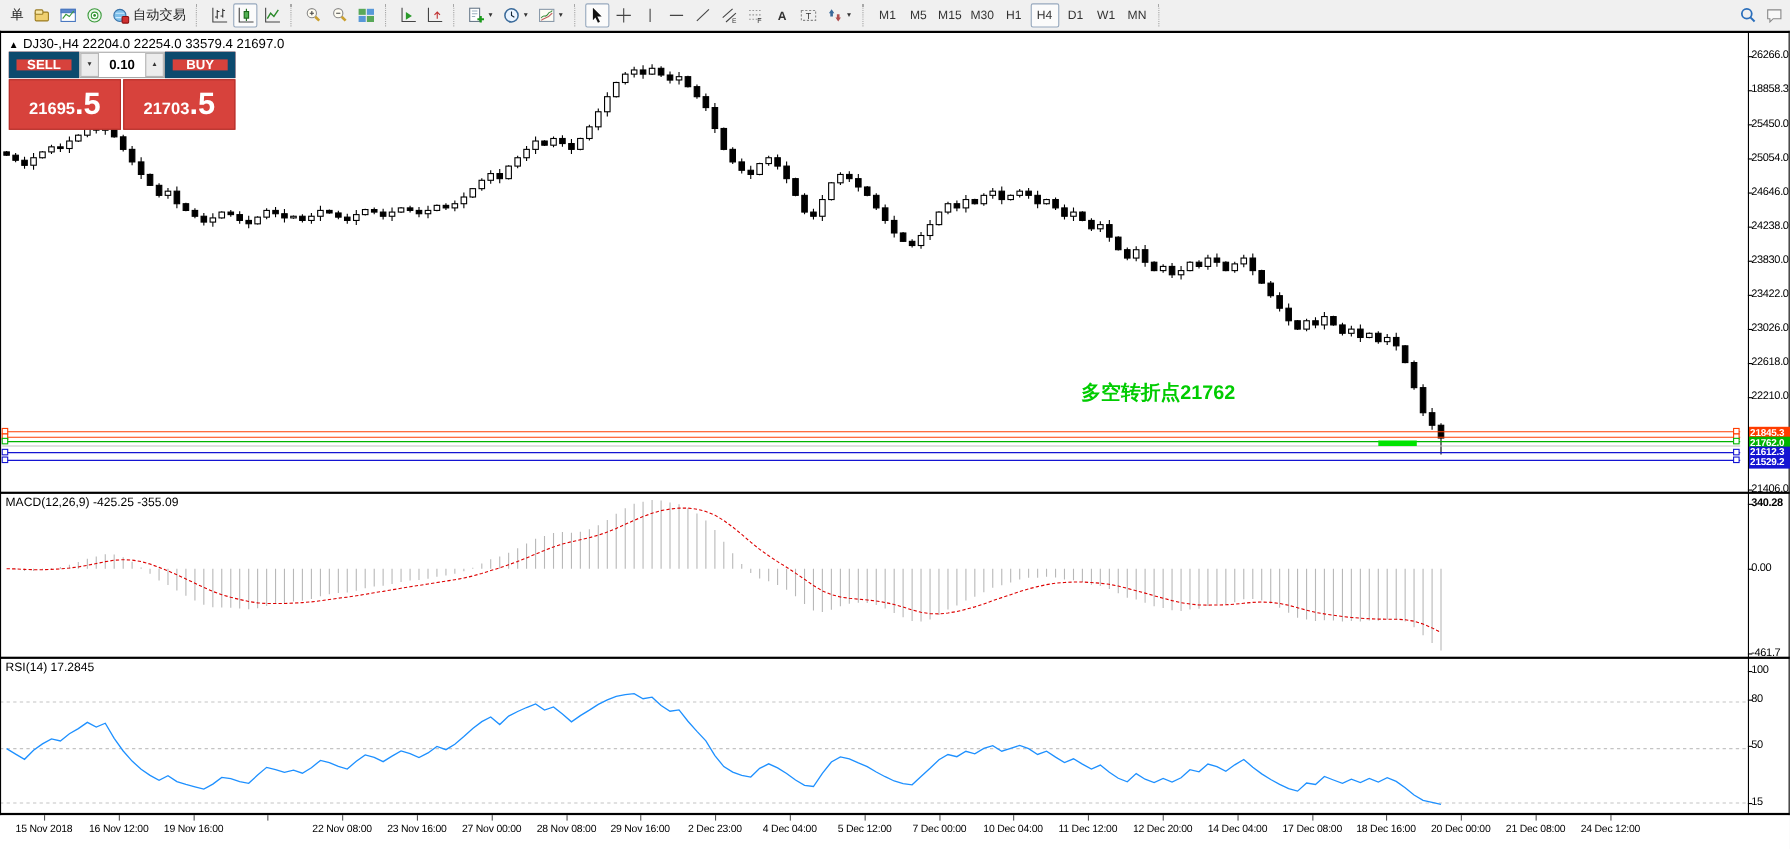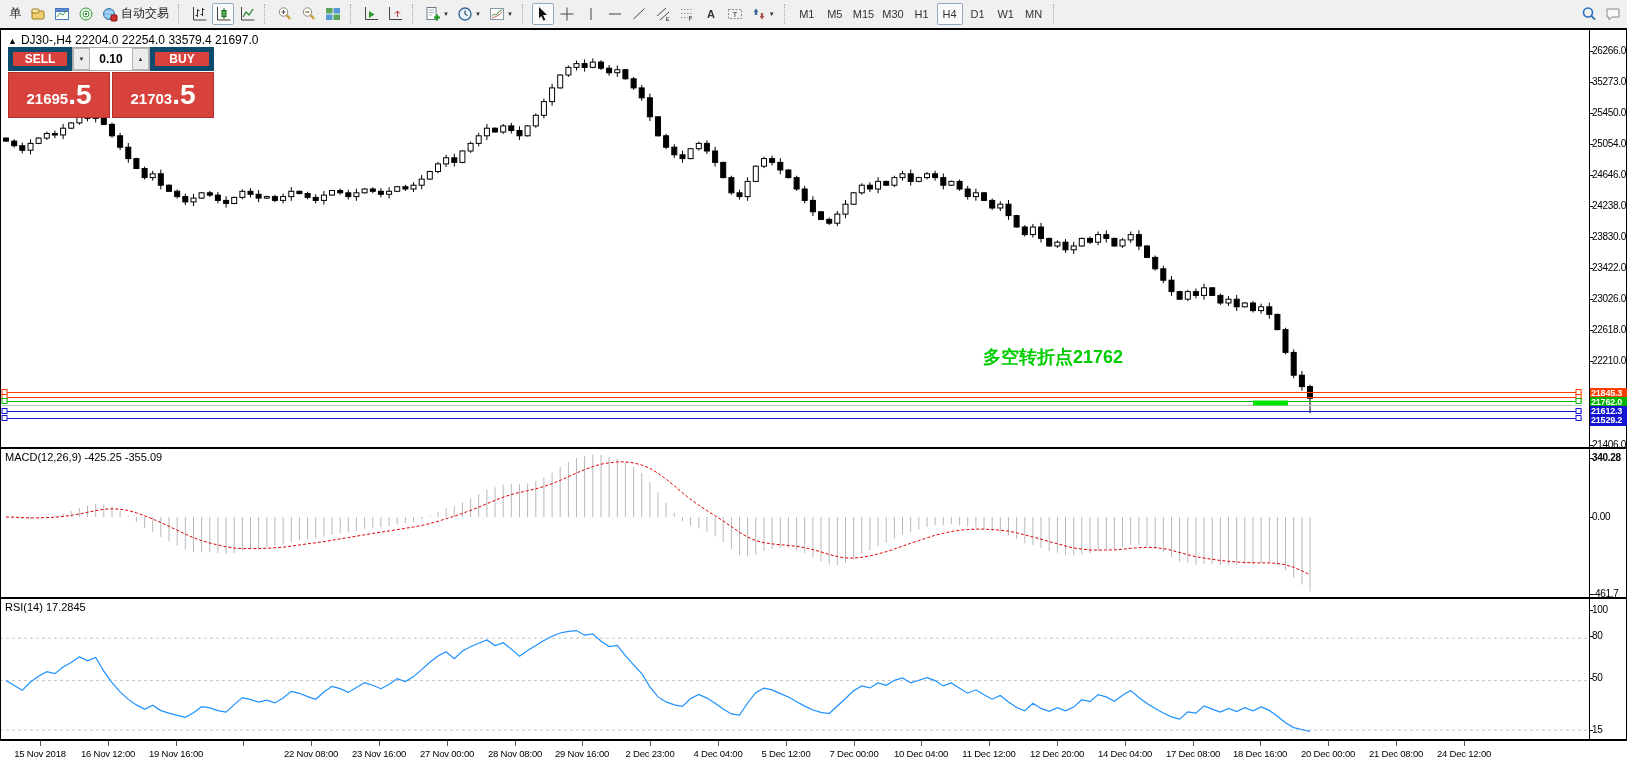--- a/index.html
+++ b/index.html
@@ -29,21 +29,21 @@
   .time-label{position:absolute;top:748px;font-size:9.5px;letter-spacing:-0.2px;color:#000;
     transform:translateX(-50%);white-space:nowrap;text-align:center;}
   .time-tick{position:absolute;top:741px;width:1px;height:5px;background:#555;}
   
   #chart-title{position:absolute;left:8px;top:5px;font-size:12px;color:#000;}
   #chart-title .tri{font-size:9px;margin-right:4px;}
   
   #trade-panel{position:absolute;left:8px;top:19px;width:206px;}
   #tp-row1{display:flex;height:24px;}
   .tp-btn{background:#d7423c;color:#fff;font-weight:bold;font-size:12px;display:flex;
-    align-items:center;justify-content:center;width:64px;border:5px solid #0c4a6e;box-sizing:border-box;}
+    align-items:center;justify-content:center;width:64px;border:7px solid #0c4a6e;box-sizing:border-box;}
   #tp-volwrap{display:flex;width:78px;border:1px solid #a8a8a8;box-sizing:border-box;background:#fff;}
   .tp-step{width:17px;background:#ececec;border:1px solid #b5b5b5;box-sizing:border-box;
     display:flex;align-items:center;justify-content:center;font-size:6px;color:#333;}
   #tp-vol{flex:1;display:flex;align-items:center;justify-content:center;font-size:12px;font-weight:bold;color:#000;}
   #tp-row2{display:flex;margin-top:1px;height:46px;}
   .tp-price{background:#d7423c;color:#fff;width:102px;display:flex;align-items:baseline;
     justify-content:center;border:1px solid #b32f2a;box-sizing:border-box;padding-top:8px;}
   .tp-price .main{font-size:15px;font-weight:bold;}
   .tp-price .frac{font-size:28px;font-weight:bold;line-height:28px;}
   #tp-row2 .tp-price:first-child{margin-right:2px;}
@@ -851,21 +851,21 @@
   <div class="blackline" style="left:0;top:569px;width:1627px;height:2px;"></div>
   <div class="blackline" style="left:0;top:711px;width:1627px;height:2px;"></div>
   <div class="blackline" style="left:0;top:0;width:1px;height:713px;"></div>
   <div class="blackline" style="left:1626px;top:0;width:1px;height:713px;"></div>
   <div class="blackline" style="left:1589px;top:2px;width:1px;height:709px;"></div>
 
   <div id="overlays">
       <div class="axis-tick" style="top: 23px;"></div>
       <div class="axis-label" style="top: 17px;">26266.0</div>
       <div class="axis-tick" style="top: 54px;"></div>
-      <div class="axis-label" style="top: 48px;">35273.0</div>
+      <div class="axis-label" style="top: 48px;">18858.3</div>
       <div class="axis-tick" style="top: 85px;"></div>
       <div class="axis-label" style="top: 79px;">25450.0</div>
       <div class="axis-tick" style="top: 116px;"></div>
       <div class="axis-label" style="top: 110px;">25054.0</div>
       <div class="axis-tick" style="top: 147px;"></div>
       <div class="axis-label" style="top: 141px;">24646.0</div>
       <div class="axis-tick" style="top: 178px;"></div>
       <div class="axis-label" style="top: 172px;">24238.0</div>
       <div class="axis-tick" style="top: 209px;"></div>
       <div class="axis-label" style="top: 203px;">23830.0</div>

